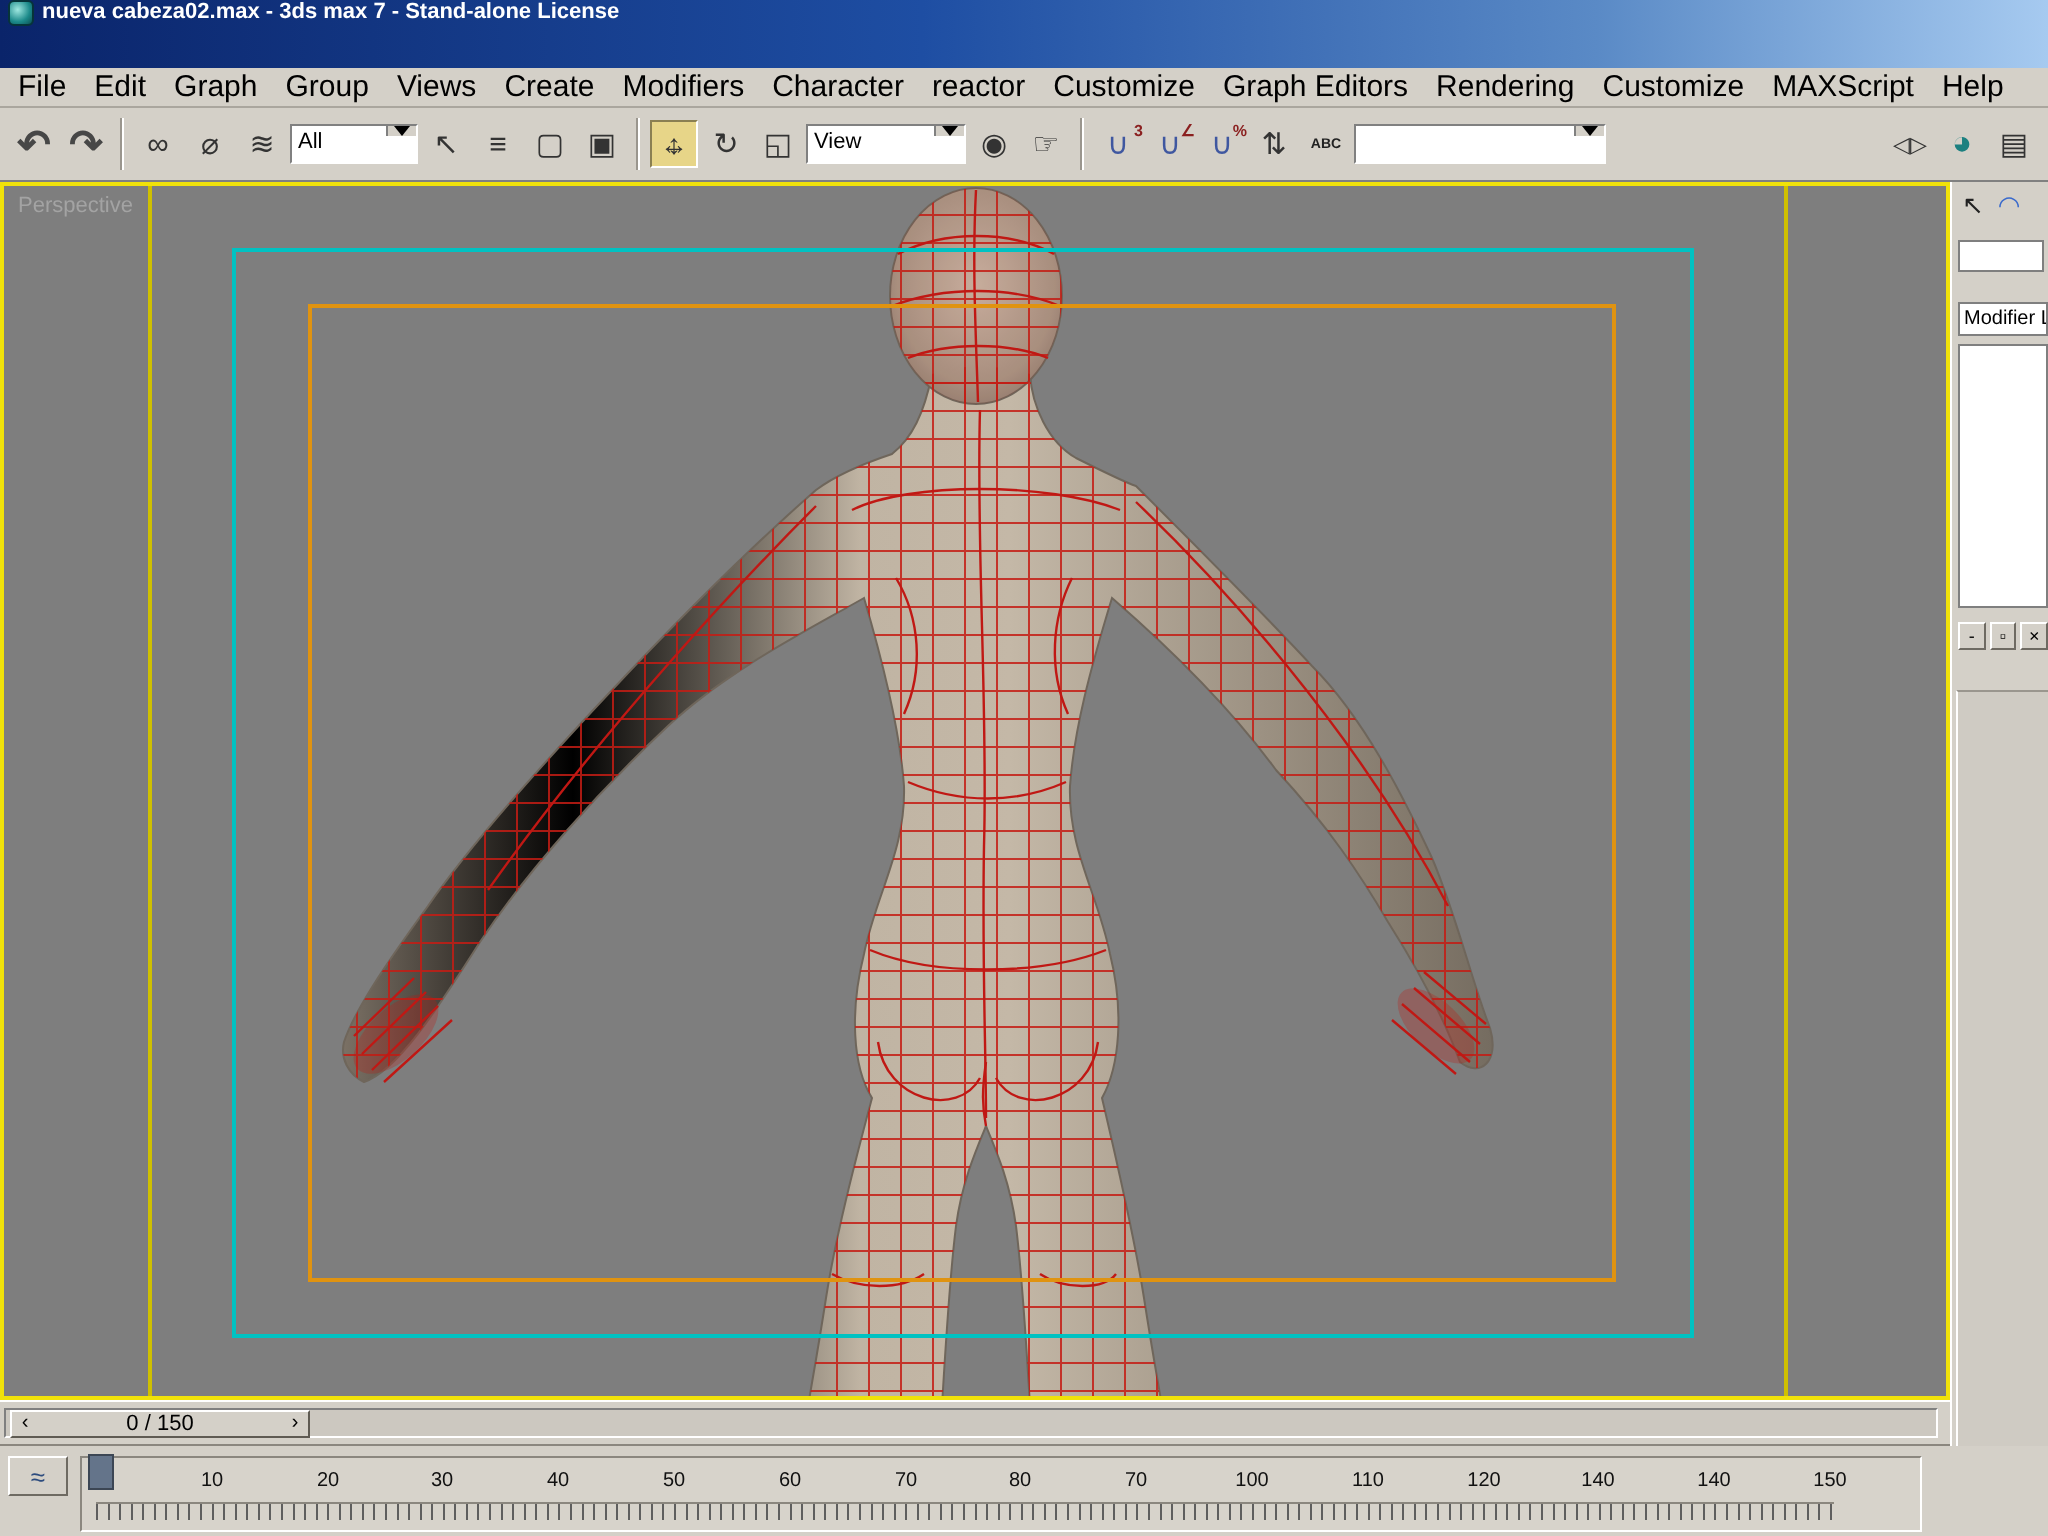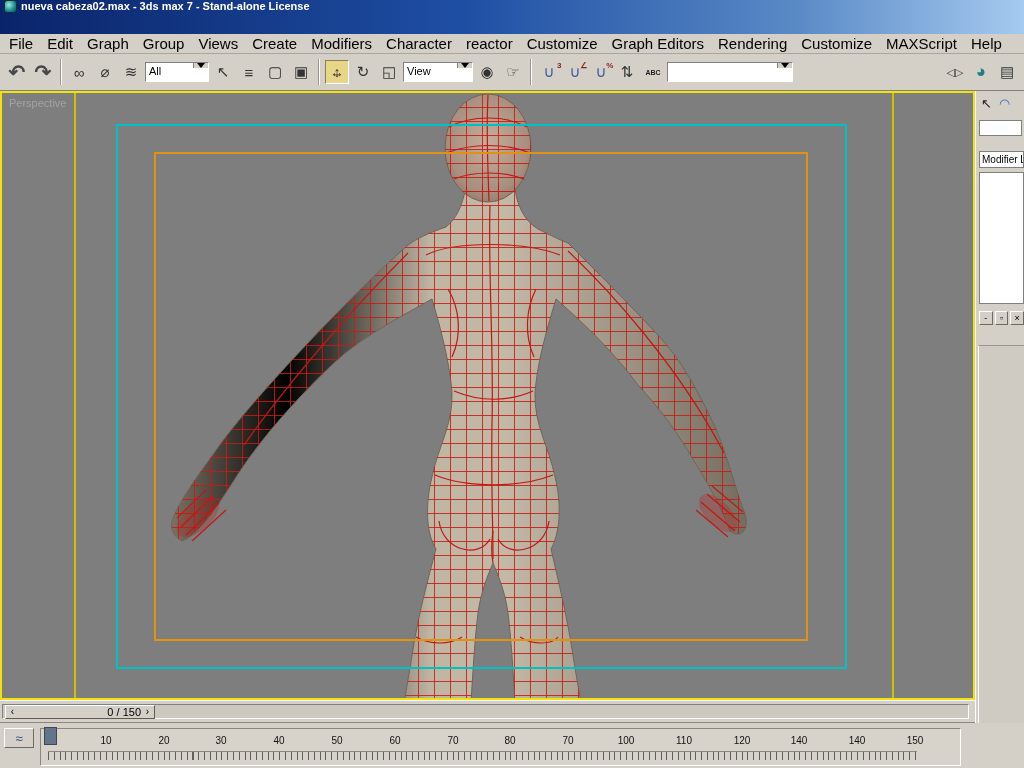--- a/index.html
+++ b/index.html
@@ -73,21 +73,21 @@
     background:#cfcbc3; border-top:1px solid #9a968e; border-left:1px solid #fff; }
 
   
   .timeslider { position:relative; height:22px; background:#d4d0c8; border-top:1px solid #fff; }
   .ts-groove { position:absolute; left:2px; right:6px; top:3px; bottom:3px;
     background:#ccc8c0; border:1px solid; border-color:#808080 #fff #fff #808080; }
   .ts-handle { position:absolute; left:2px; top:0; height:14px; width:150px;
     display:flex; align-items:center; background:#d4d0c8;
     border:1px solid; border-color:#fff #5f5b53 #5f5b53 #fff; }
   .ts-arrow { width:13px; text-align:center; font-size:10px; line-height:12px; }
-  .ts-text { flex:1; text-align:right; font-size:11px; line-height:12px; }
+  .ts-text { flex:1; text-align:center; font-size:11px; line-height:12px; }
 
   
   .trackbar { flex:1; position:relative; background:#c9c5bd; border-top:1px solid #8b877f; }
   .tb-curvebtn { position:absolute; left:4px; top:5px; width:30px; height:20px;
     display:flex; align-items:center; justify-content:center; font-size:13px; color:#2d4c7e;
     background:#d4d0c8; border:1px solid; border-color:#fff #6e6a62 #6e6a62 #fff; }
   .tb-ruler { position:absolute; left:40px; right:14px; top:5px; height:38px;
     background:#d7d3cb; border:1px solid; border-color:#8b877f #fff #fff #8b877f; }
   .tb-label { position:absolute; top:12px; transform:translateX(-50%); font-size:10px; color:#111; z-index:2; }
   .tb-ticks { position:absolute; left:48px; width:869px; top:28px; height:9px;
@@ -165,21 +165,21 @@
         <span>↔</span>
         <span>↕</span>
       </span>
     </div>
     <div class="tbtn">
         <span>↻</span>
       </div>
     <div class="tbtn">
         <span>◱</span>
       </div>
-    <div class="combo" style="width:70px">
+    <div class="combo" style="width:80px">
       <span class="cval">View</span>
       <span class="carr">
           <i class="tri-down"></i>
         </span>
     </div>
     <div class="tbtn">
         <span>◉</span>
       </div>
     <div class="tbtn">
         <span>☞</span>

